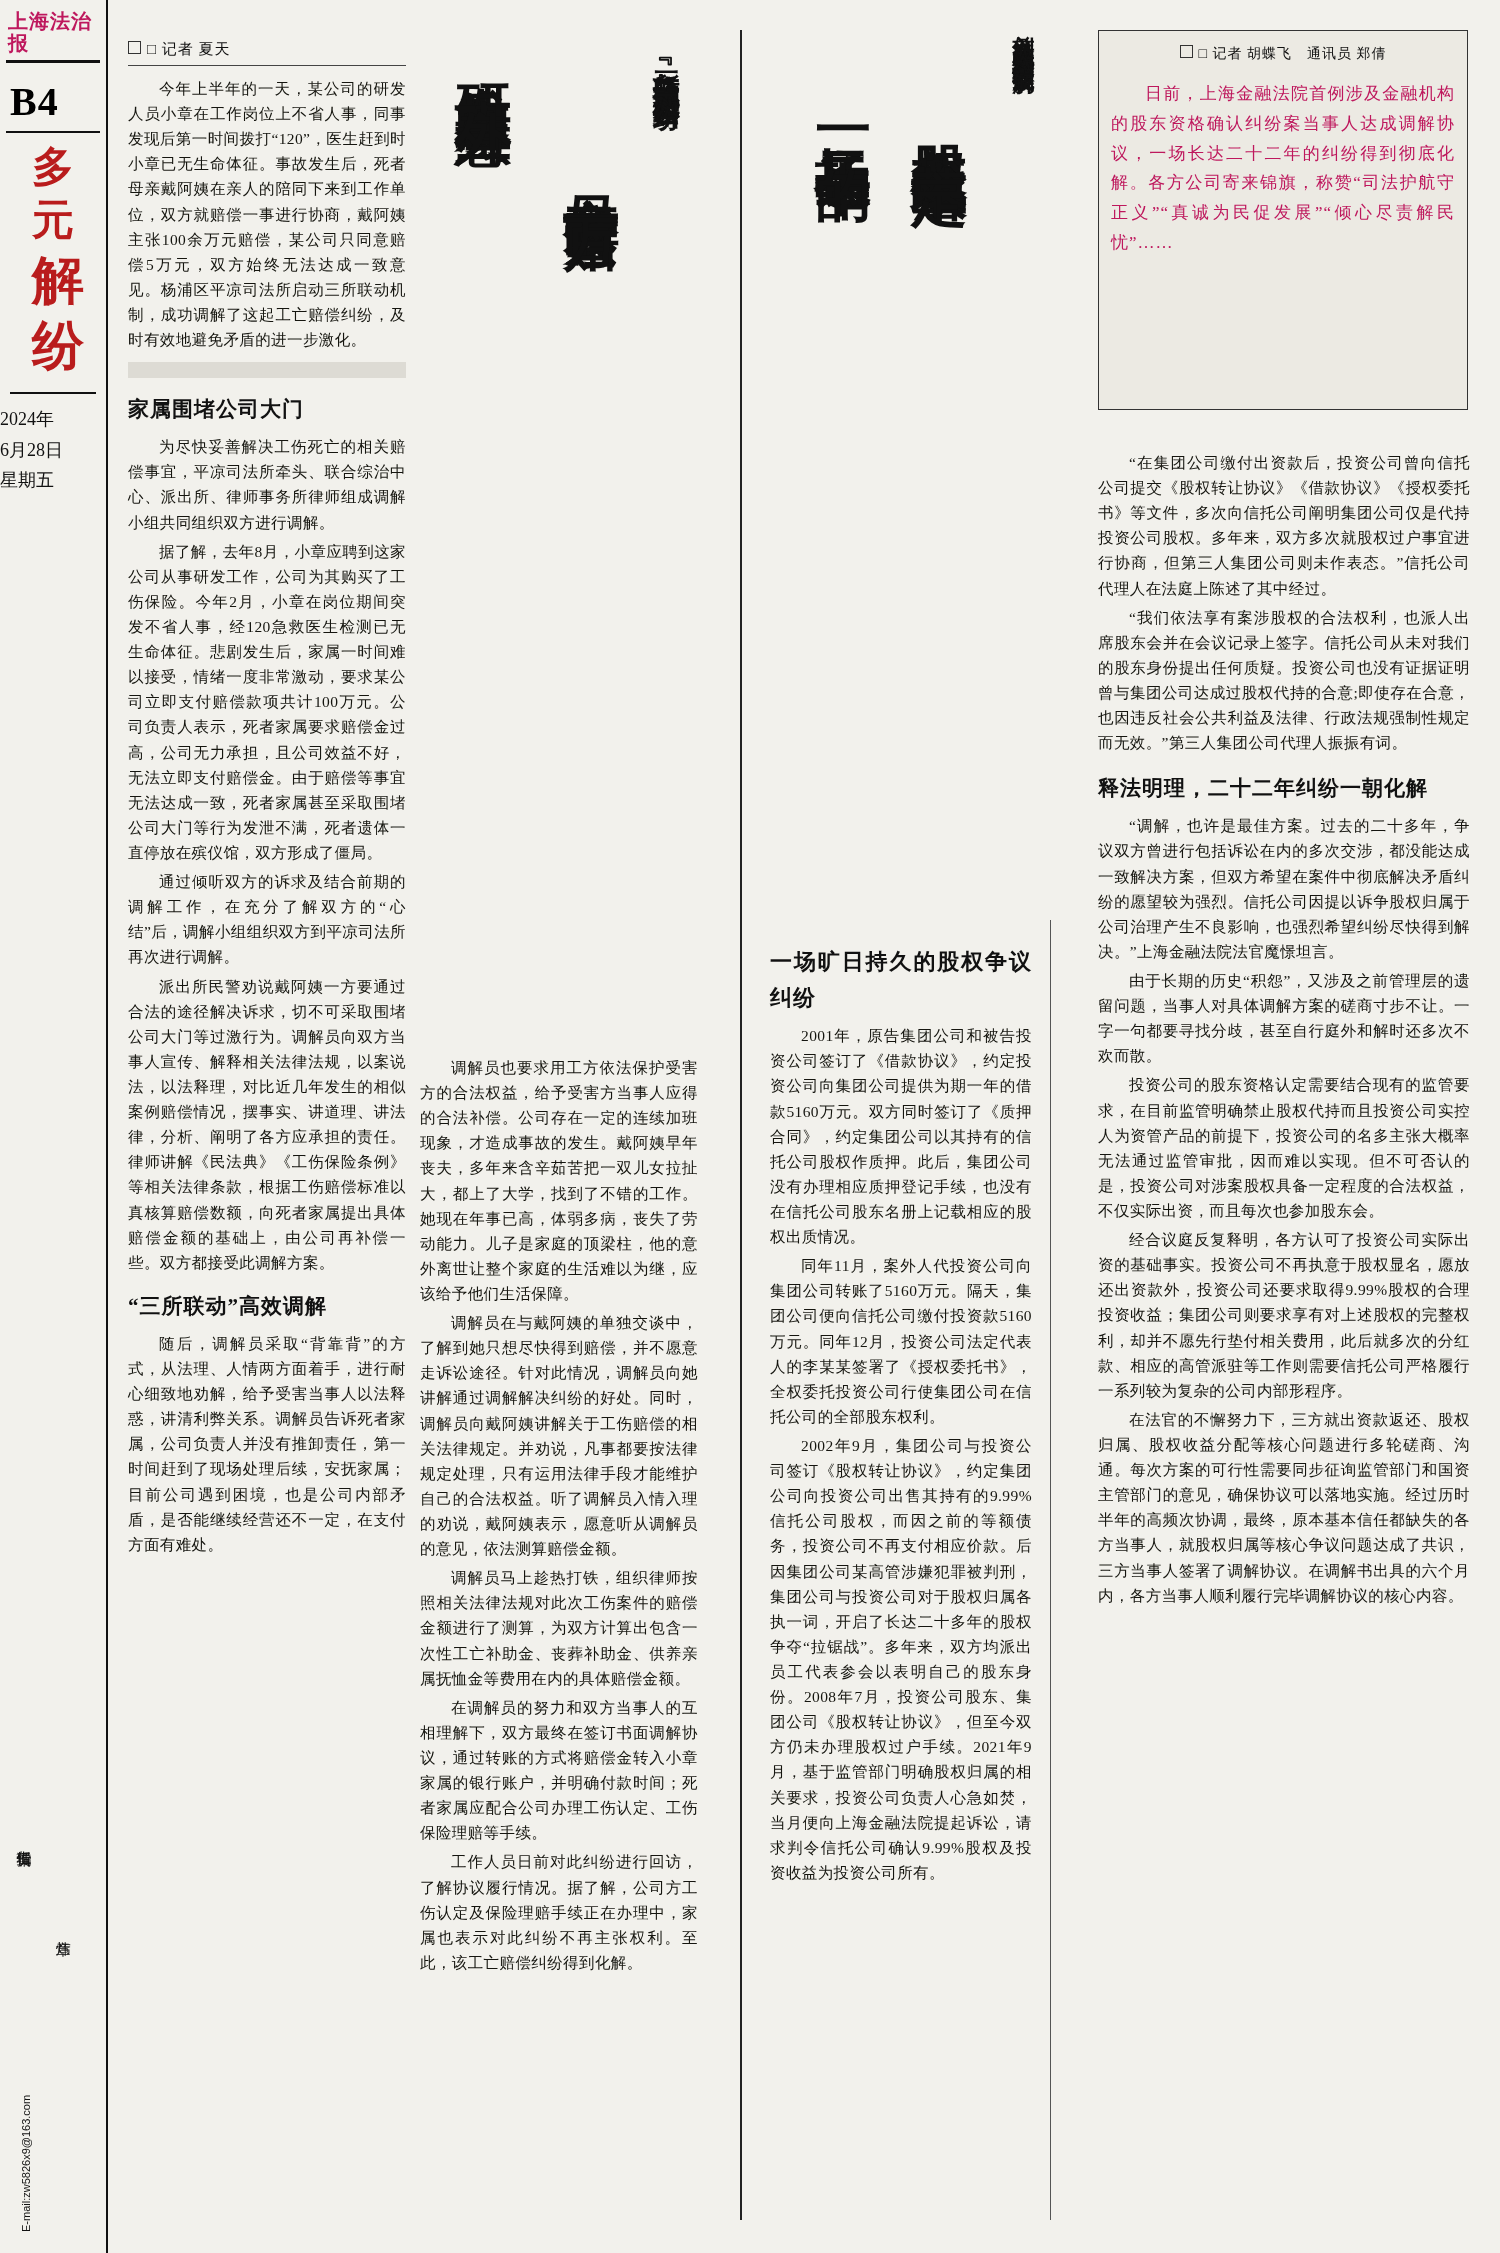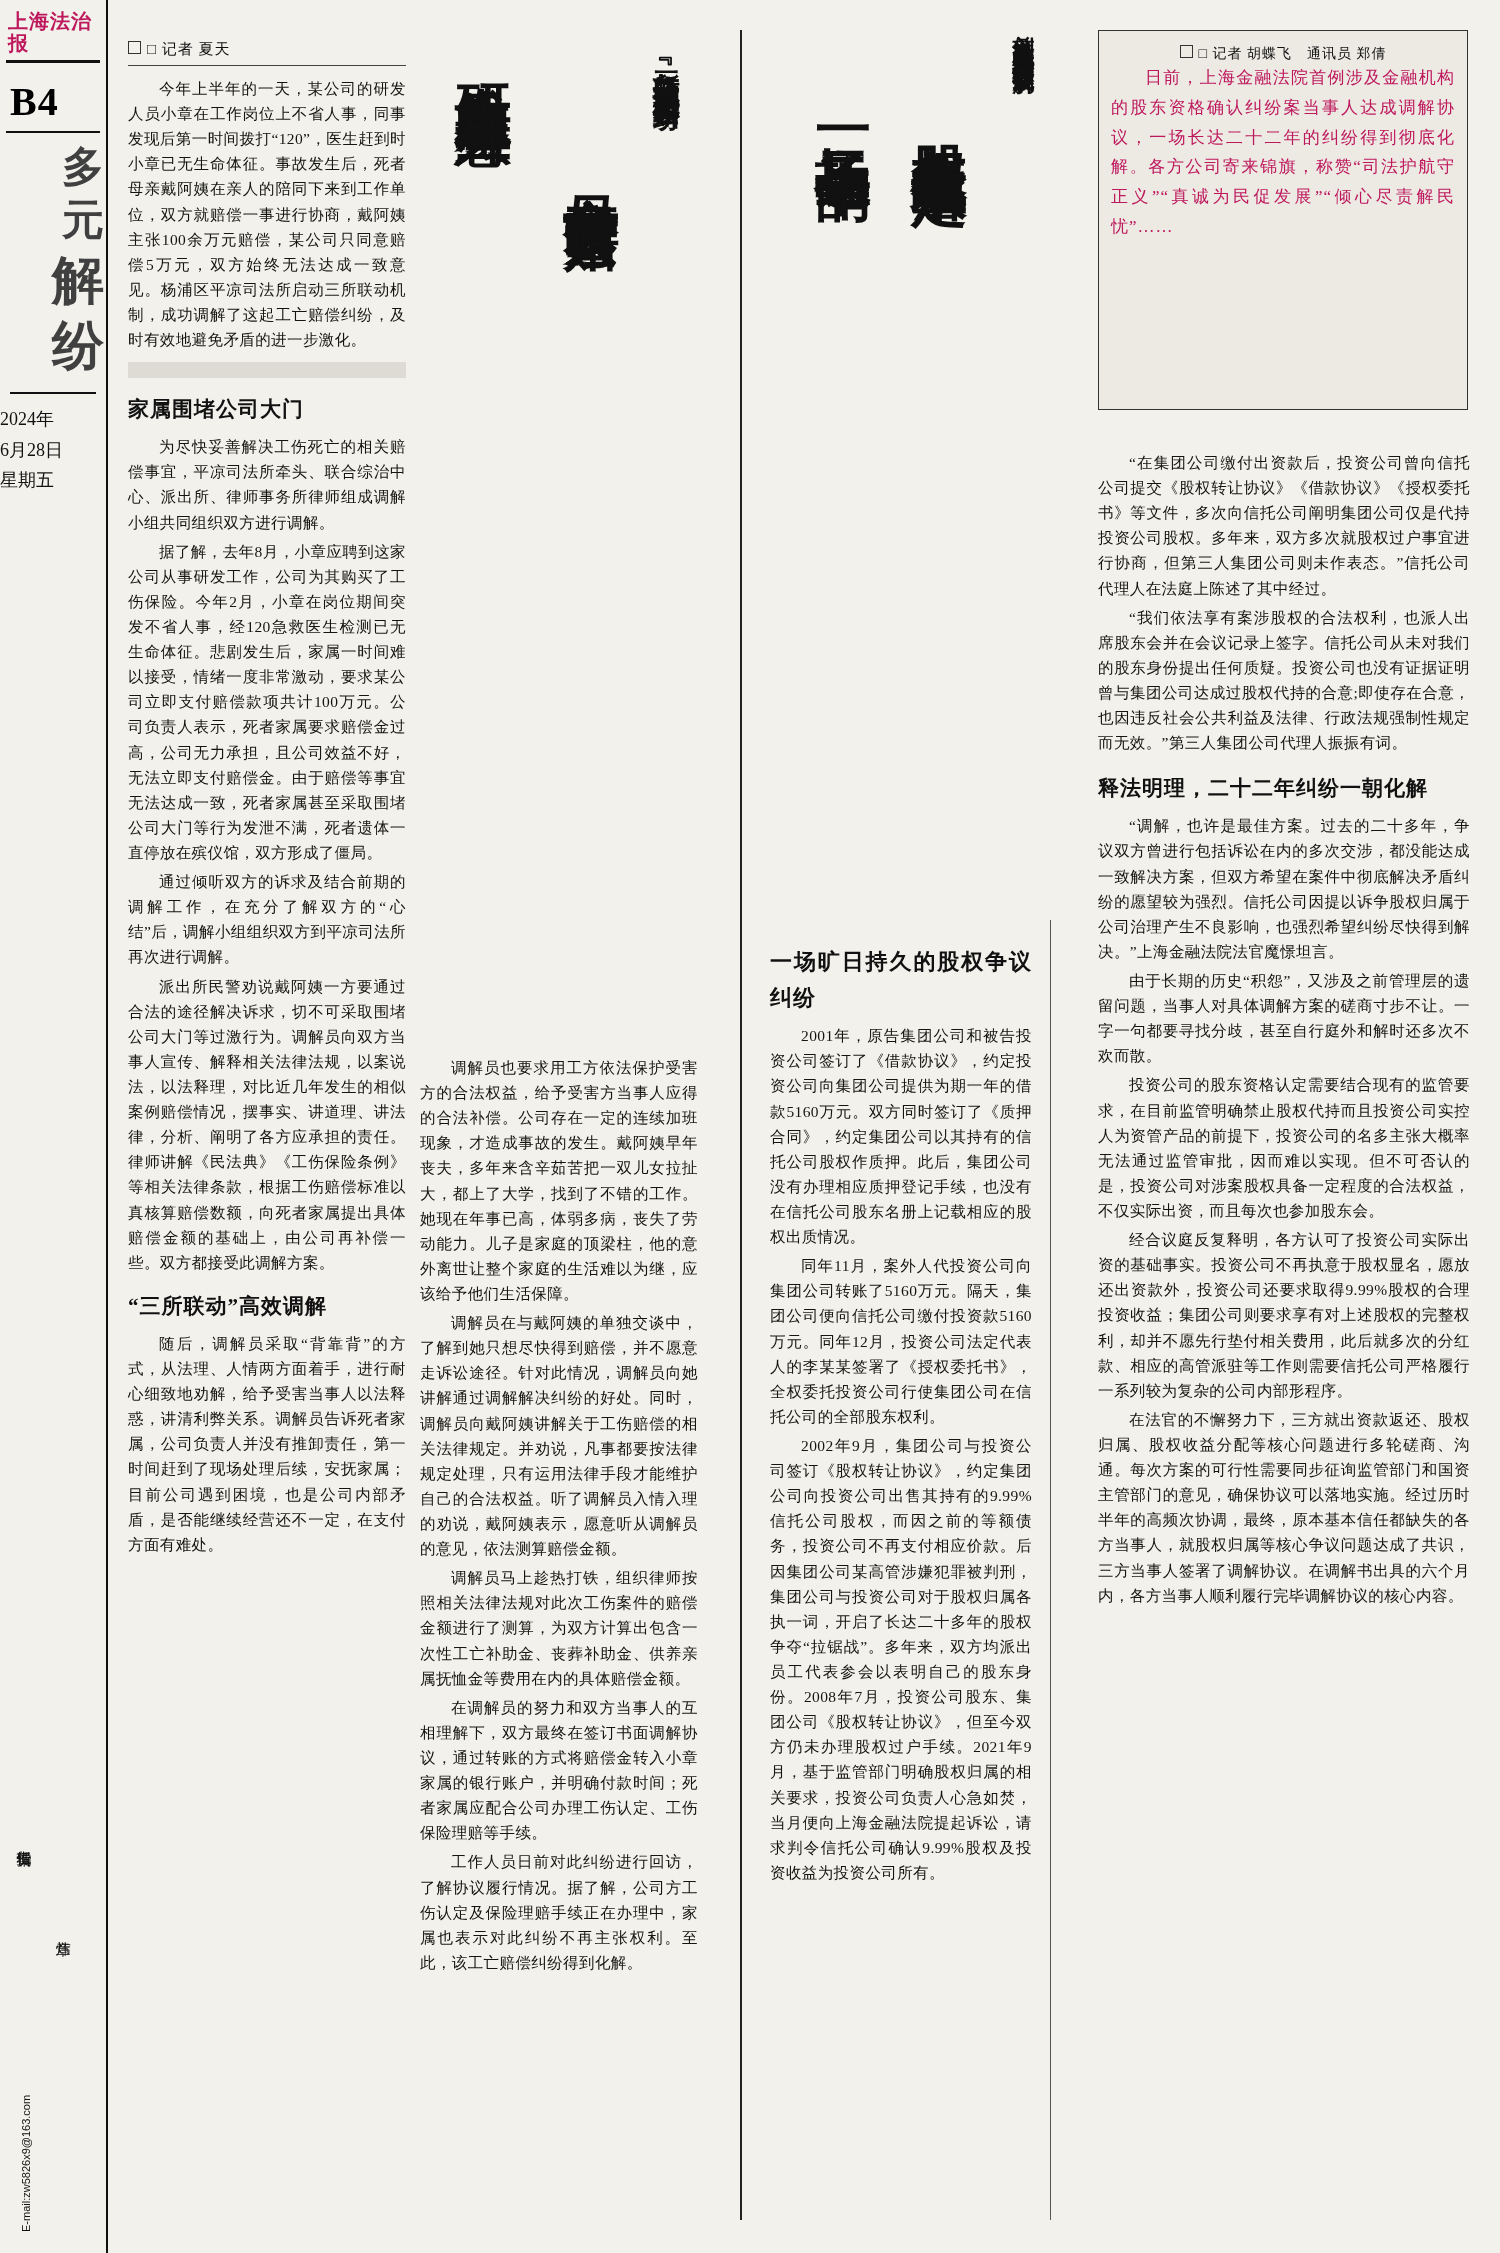--- a/index.html
+++ b/index.html
@@ -18,22 +18,22 @@
     font-size:20px;font-weight:bold;letter-spacing:1px;
     padding:10px 6px 2px 8px;line-height:1.1;color:#be185d;
     font-family:"Liberation Serif",serif;
   }
   .mh-rule{height:3px;background:#111;margin:4px 6px 0 6px;}
   .mh-b4{
     font-size:40px;font-weight:bold;padding:15px 0 0 10px;letter-spacing:1px;
   }
   .mh-rule2{height:2px;background:#111;margin:6px 6px 8px 6px;}
   .mh-big{
-    font-size:42px;font-weight:bold;line-height:1.25;text-align:right;
-    letter-spacing:2px;color:#404040;padding-left:32px;
+    font-size:42px;font-weight:bold;line-height:1.25;text-align:left;
+    letter-spacing:2px;color:#b91c1c;padding-left:32px;
   }
   .mh-big .c2{font-size:52px;display:block;margin-top:2px;}
   .mh-rule3{height:2px;background:#111;margin:14px 10px 10px 10px;}
   .mh-date{
     font-size:18px;line-height:1.7;color:#111;
   }
   .mh-foot{
     position:absolute;bottom:14px;left:0;width:108px;
     font-size:13px;line-height:1.6;color:#111;
   }
@@ -74,21 +74,21 @@
   .vhead.small{font-size:22px;line-height:1.25;letter-spacing:2px;}
 
   .divider-v{position:absolute;width:2px;background:#222;}
   .divider-v.thin{width:1px;background:#555;}
 
   
   .rbox{
     position:absolute;box-sizing:border-box;border:1px solid #333;
     background:#eceae3;padding:14px 12px;
   }
-  .rbox .byline{font-size:14px;text-align:center;margin-bottom:0;}
+  .rbox .byline{font-size:14px;text-align:center;margin-bottom:16px;}
   .rbox .lead{
     font-size:17px;line-height:1.75;text-align:justify;letter-spacing:1px;
     color:#be185d;text-indent:2em;margin:0;
   }
 </style>
 </head>
 <body>
 
 <div class="page">
 

